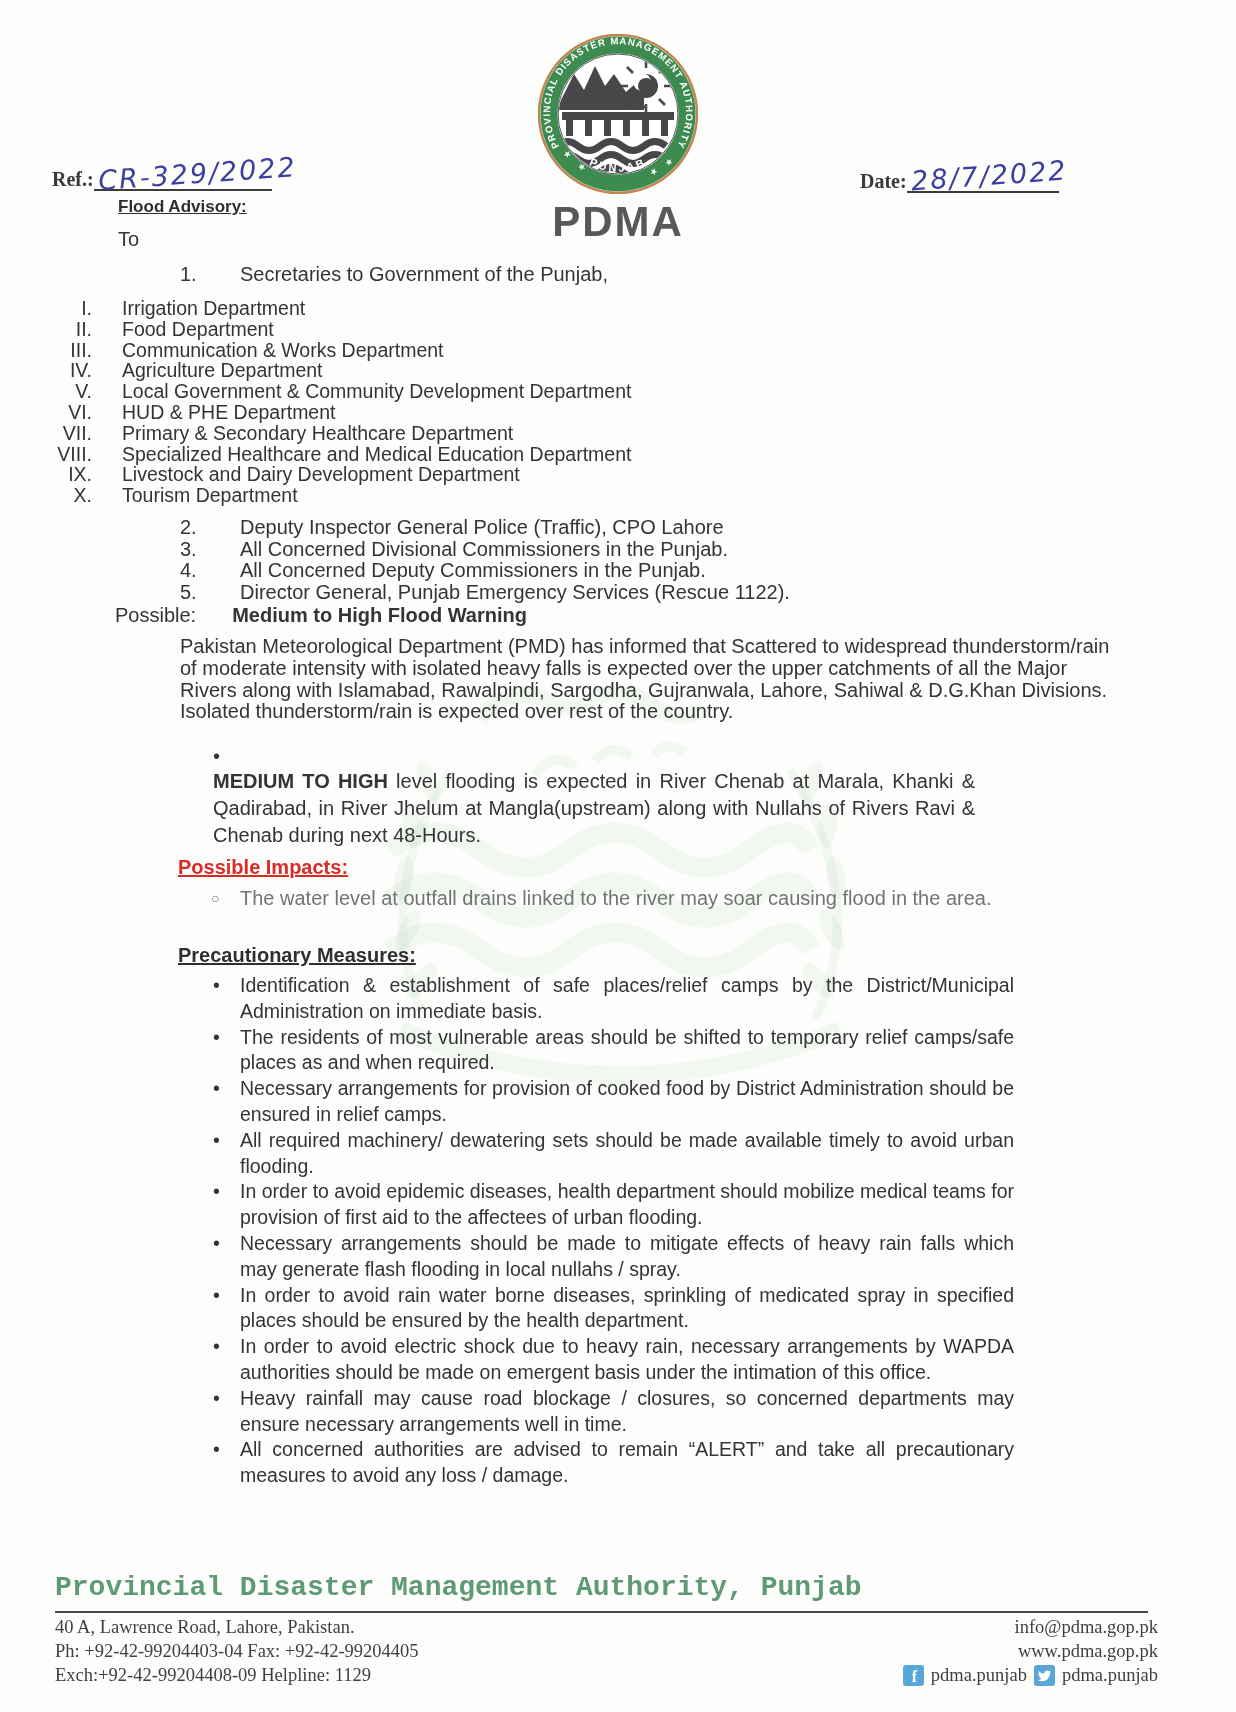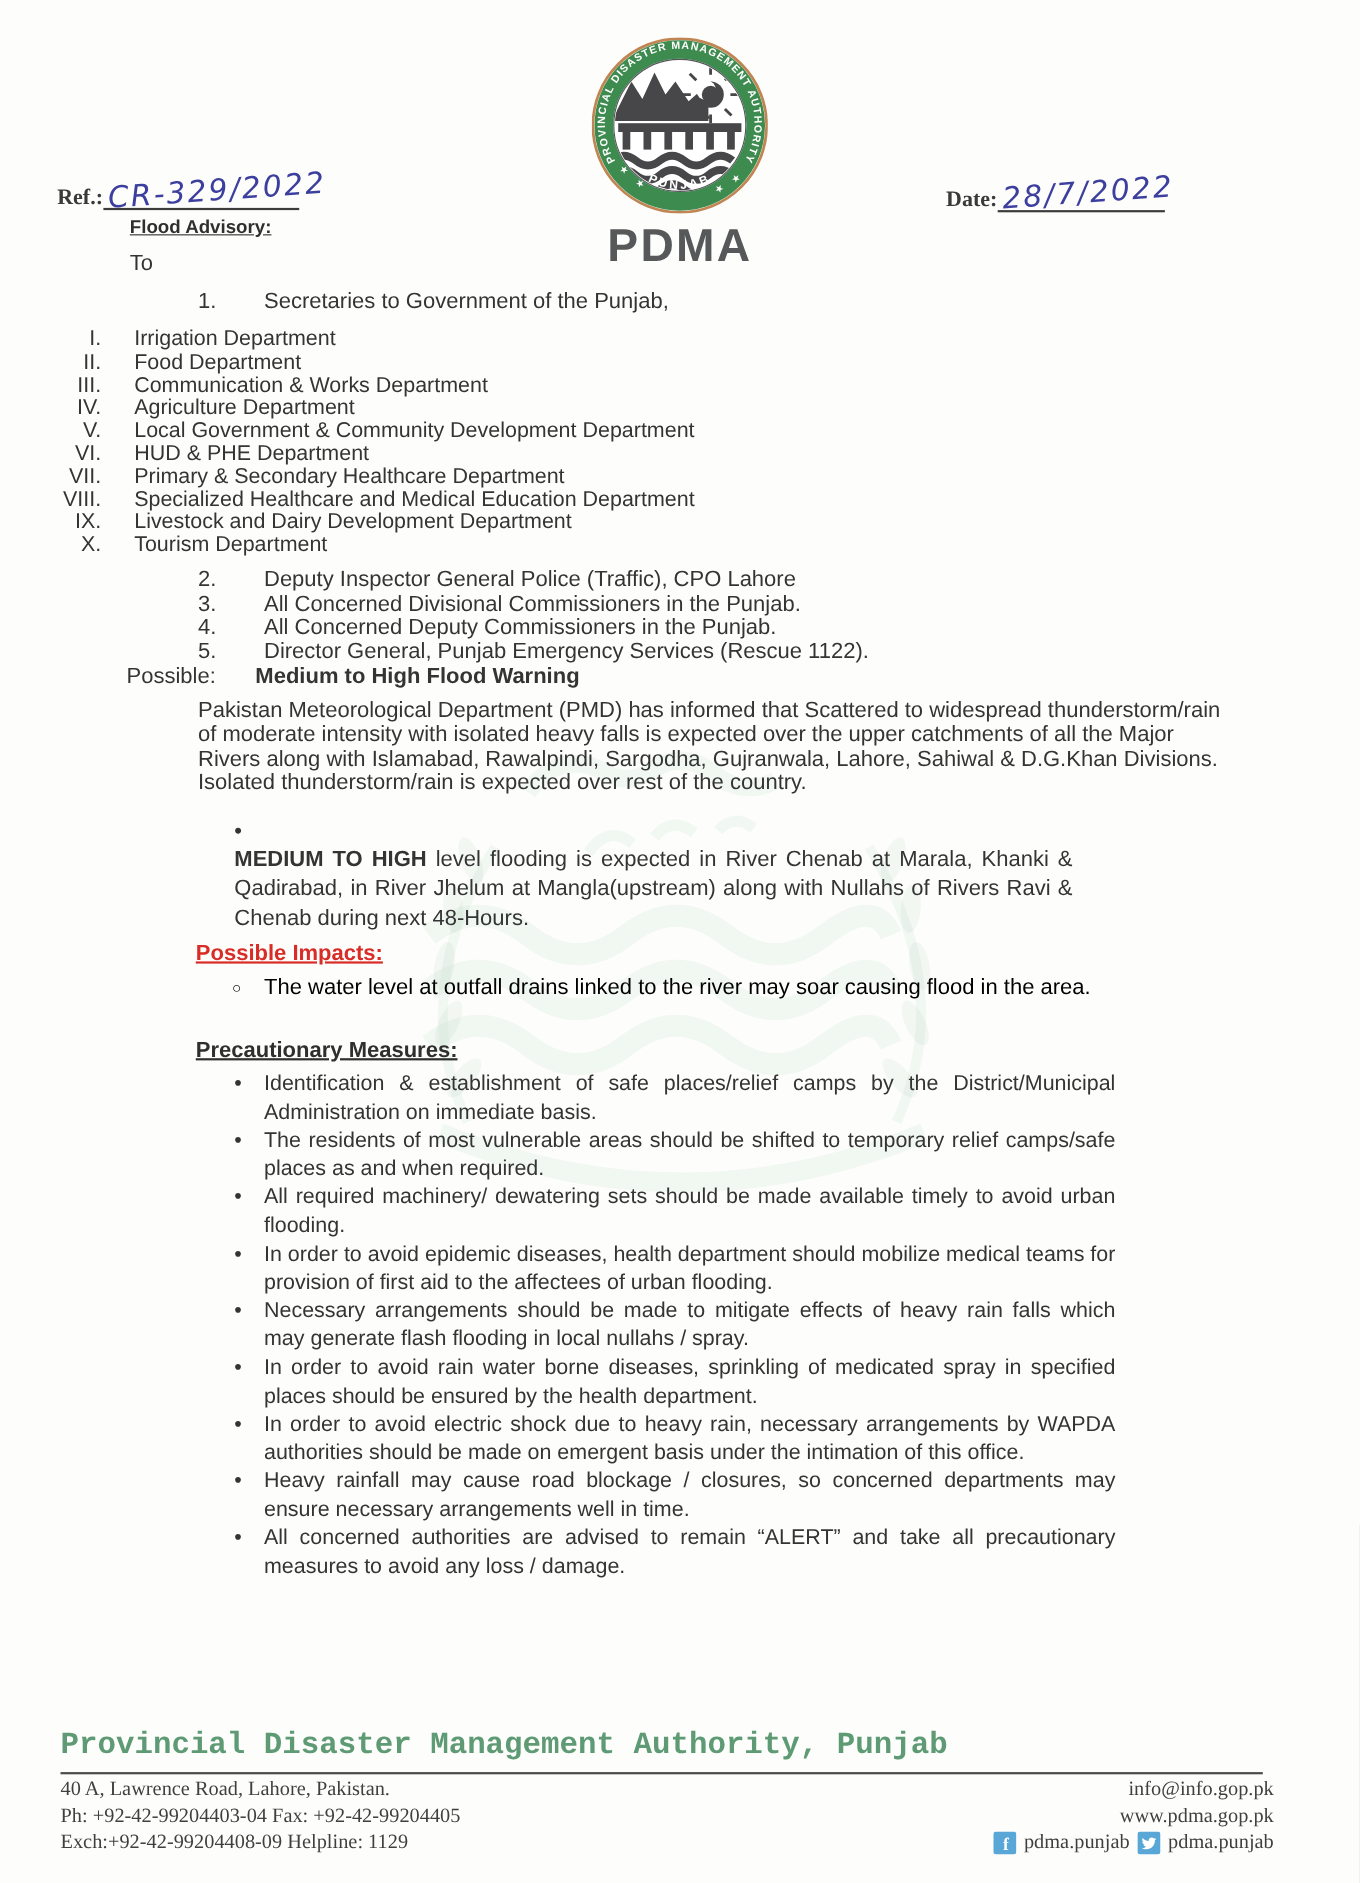--- a/index.html
+++ b/index.html
@@ -40,21 +40,21 @@
   
   .intro-par{position:absolute;left:180px;top:636px;width:942px;font-size:20px;line-height:21.8px;text-align:left;}
   .warning-row{position:absolute;left:213px;top:745px;display:flex;flex-direction:column;}
   .w-marker{width:27px;flex:none;font-size:20px;}
   .w-marker::before{content:"•";}
   .warning-text{width:762px;font-size:20px;line-height:27px;text-align:justify;}
   
   .impacts-heading{position:absolute;left:178px;top:856px;font-size:20px;font-weight:bold;
                    color:#d92c27;text-decoration:underline;}
   .impacts-list{position:absolute;left:211px;top:886px;width:830px;}
-  .impact-row{display:flex;color:#000000;}
+  .impact-row{display:flex;color:#737373;}
   .i-marker{width:29px;flex:none;font-size:14px;padding-top:4px;}
   .i-marker::before{content:"○";}
   .impact-text{font-size:20px;line-height:25px;width:800px;}
   
   .measures-heading{position:absolute;left:178px;top:944px;font-size:20px;font-weight:bold;
                     text-decoration:underline;color:#2f2f2f;}
   .measures-list{position:absolute;left:213px;top:973px;width:810px;}
   .measure-row{display:flex;}
   .m-marker{width:27px;flex:none;font-size:19.5px;line-height:25.8px;}
   .m-marker::before{content:"•";}
@@ -284,20 +284,24 @@
       <div class="measure-row">
         <span class="m-marker"></span>
         <span class="measure-text">Identification &amp; establishment of safe places/relief camps by the District/Municipal Administration on immediate basis.</span>
       </div>
 
       <div class="measure-row">
         <span class="m-marker"></span>
         <span class="measure-text">The residents of most vulnerable areas should be shifted to temporary relief camps/safe places as and when required.</span>
       </div>
 
+      <div class="measure-row">
+        <span class="m-marker"></span>
+        <span class="measure-text">Necessary arrangements for provision of cooked food by District Administration should be ensured in relief camps.</span>
+      </div>
 
       <div class="measure-row">
         <span class="m-marker"></span>
         <span class="measure-text">All required machinery/ dewatering sets should be made available timely to avoid urban flooding.</span>
       </div>
 
       <div class="measure-row">
         <span class="m-marker"></span>
         <span class="measure-text">In order to avoid epidemic diseases, health department should mobilize medical teams for provision of first aid to the affectees of urban flooding.</span>
       </div>
@@ -329,21 +333,21 @@
     </div>
 
   <div class="footer-org">Provincial Disaster Management Authority, Punjab</div>
   <div class="footer-rule"></div>
   <div class="footer-left">
     <div>40 A, Lawrence Road, Lahore, Pakistan.</div>
     <div>Ph: +92-42-99204403-04  Fax: +92-42-99204405</div>
     <div>Exch:+92-42-99204408-09  Helpline: 1129</div>
   </div>
   <div class="footer-right">
-    <div>info@info.gop.pk</div>
+    <div>info@pdma.gop.pk</div>
     <div>www.pdma.gop.pk</div>
     <div class="social-row">
       <svg class="social-icon" viewBox="0 0 21 21">
         <rect x="0" y="0" width="21" height="21" rx="3" fill="#58a7d7"></rect>
         <text x="11.5" y="17" font-size="16" font-family="Liberation Serif, serif" font-weight="bold" fill="#ffffff" text-anchor="middle">f</text>
       </svg>
       <span>pdma.punjab</span>
       <svg class="social-icon" viewBox="0 0 21 21">
         <rect x="0" y="0" width="21" height="21" rx="3" fill="#58a7d7"></rect>
         <path fill="#ffffff" d="M17 6.6c-.5.2-1 .4-1.5.4.5-.3 1-.8 1.2-1.4-.5.3-1.1.5-1.7.7-.5-.5-1.2-.9-2-.9-1.5 0-2.7 1.2-2.7 2.7 0 .2 0 .4.1.6-2.2-.1-4.2-1.2-5.6-2.8-.2.4-.4.9-.4 1.4 0 .9.5 1.8 1.2 2.2-.4 0-.9-.1-1.2-.3 0 1.3.9 2.4 2.2 2.7-.2.1-.5.1-.7.1-.2 0-.4 0-.5-.1.4 1.1 1.4 1.9 2.6 1.9-1 .7-2.1 1.2-3.4 1.2h-.7c1.2.8 2.7 1.2 4.2 1.2 5 0 7.8-4.2 7.8-7.8v-.4c.5-.3 1-.8 1.1-1.4z"></path>

